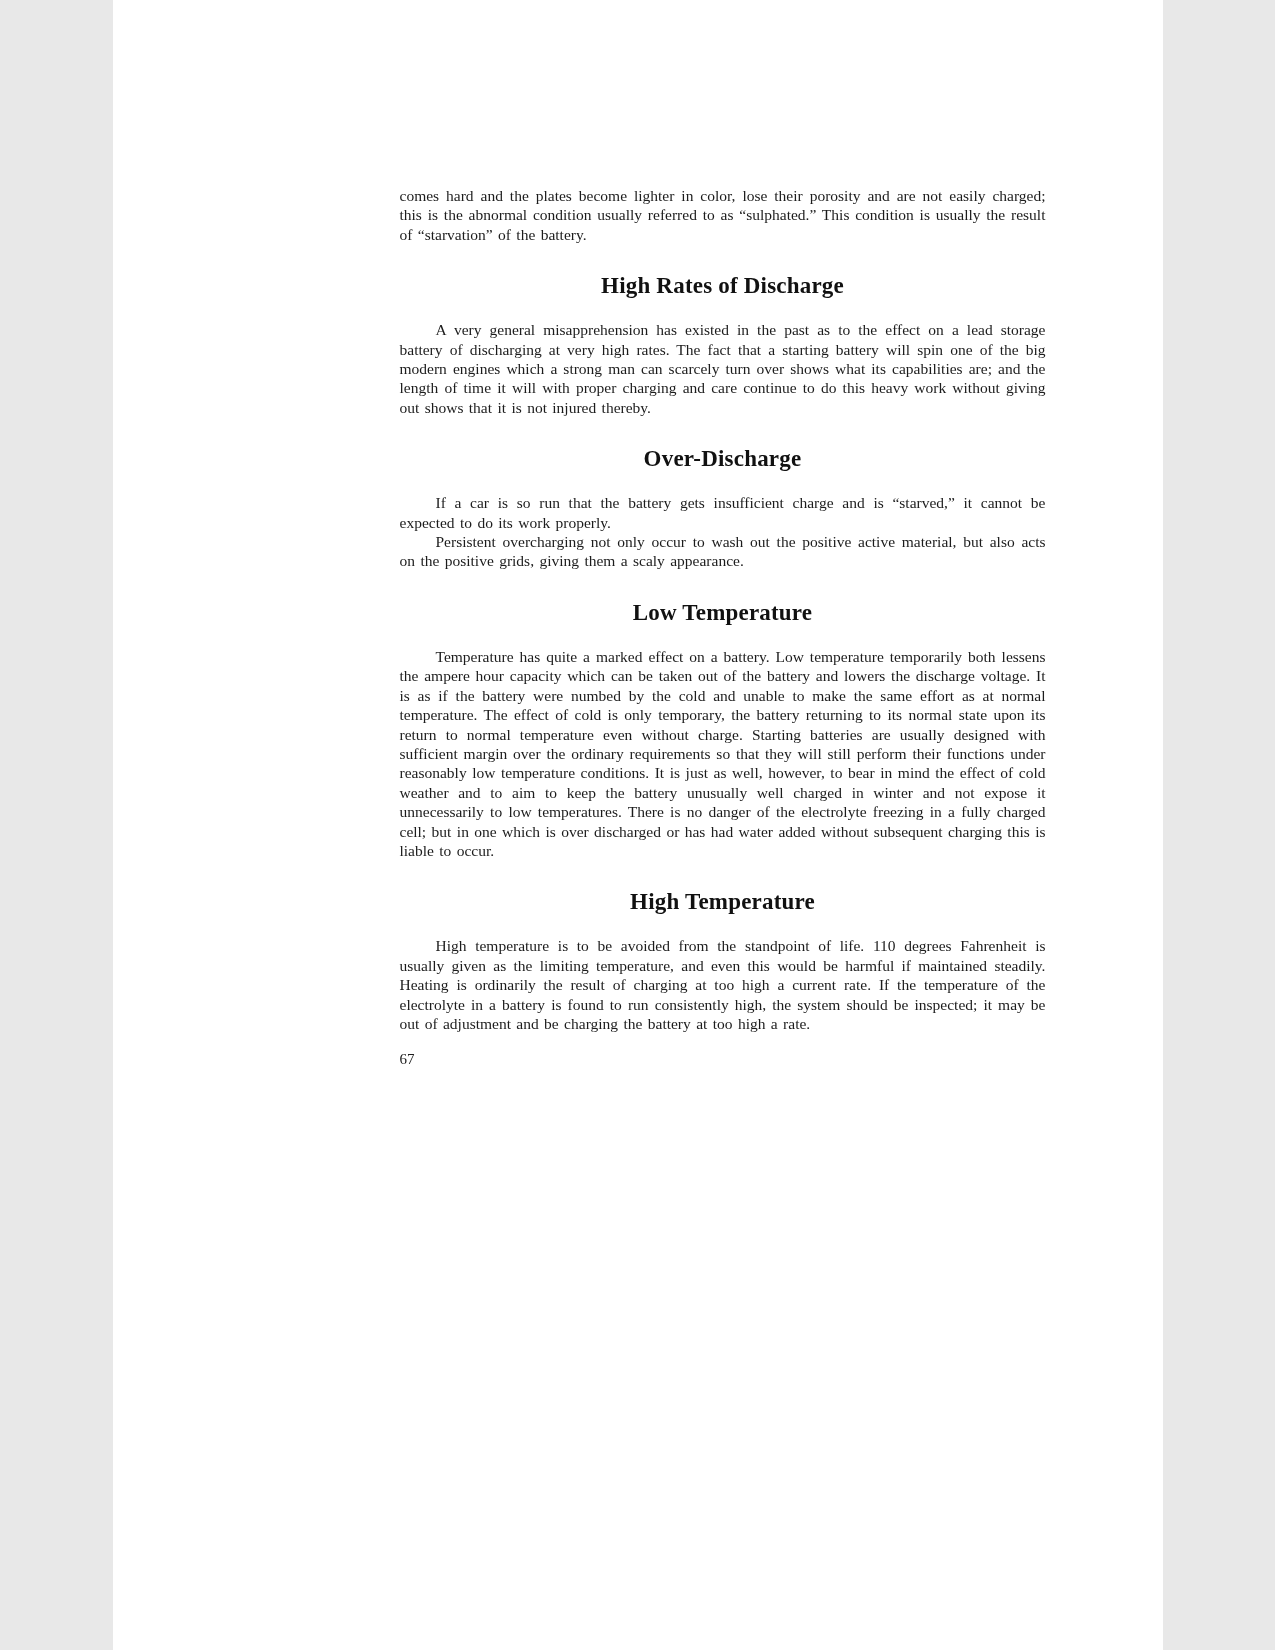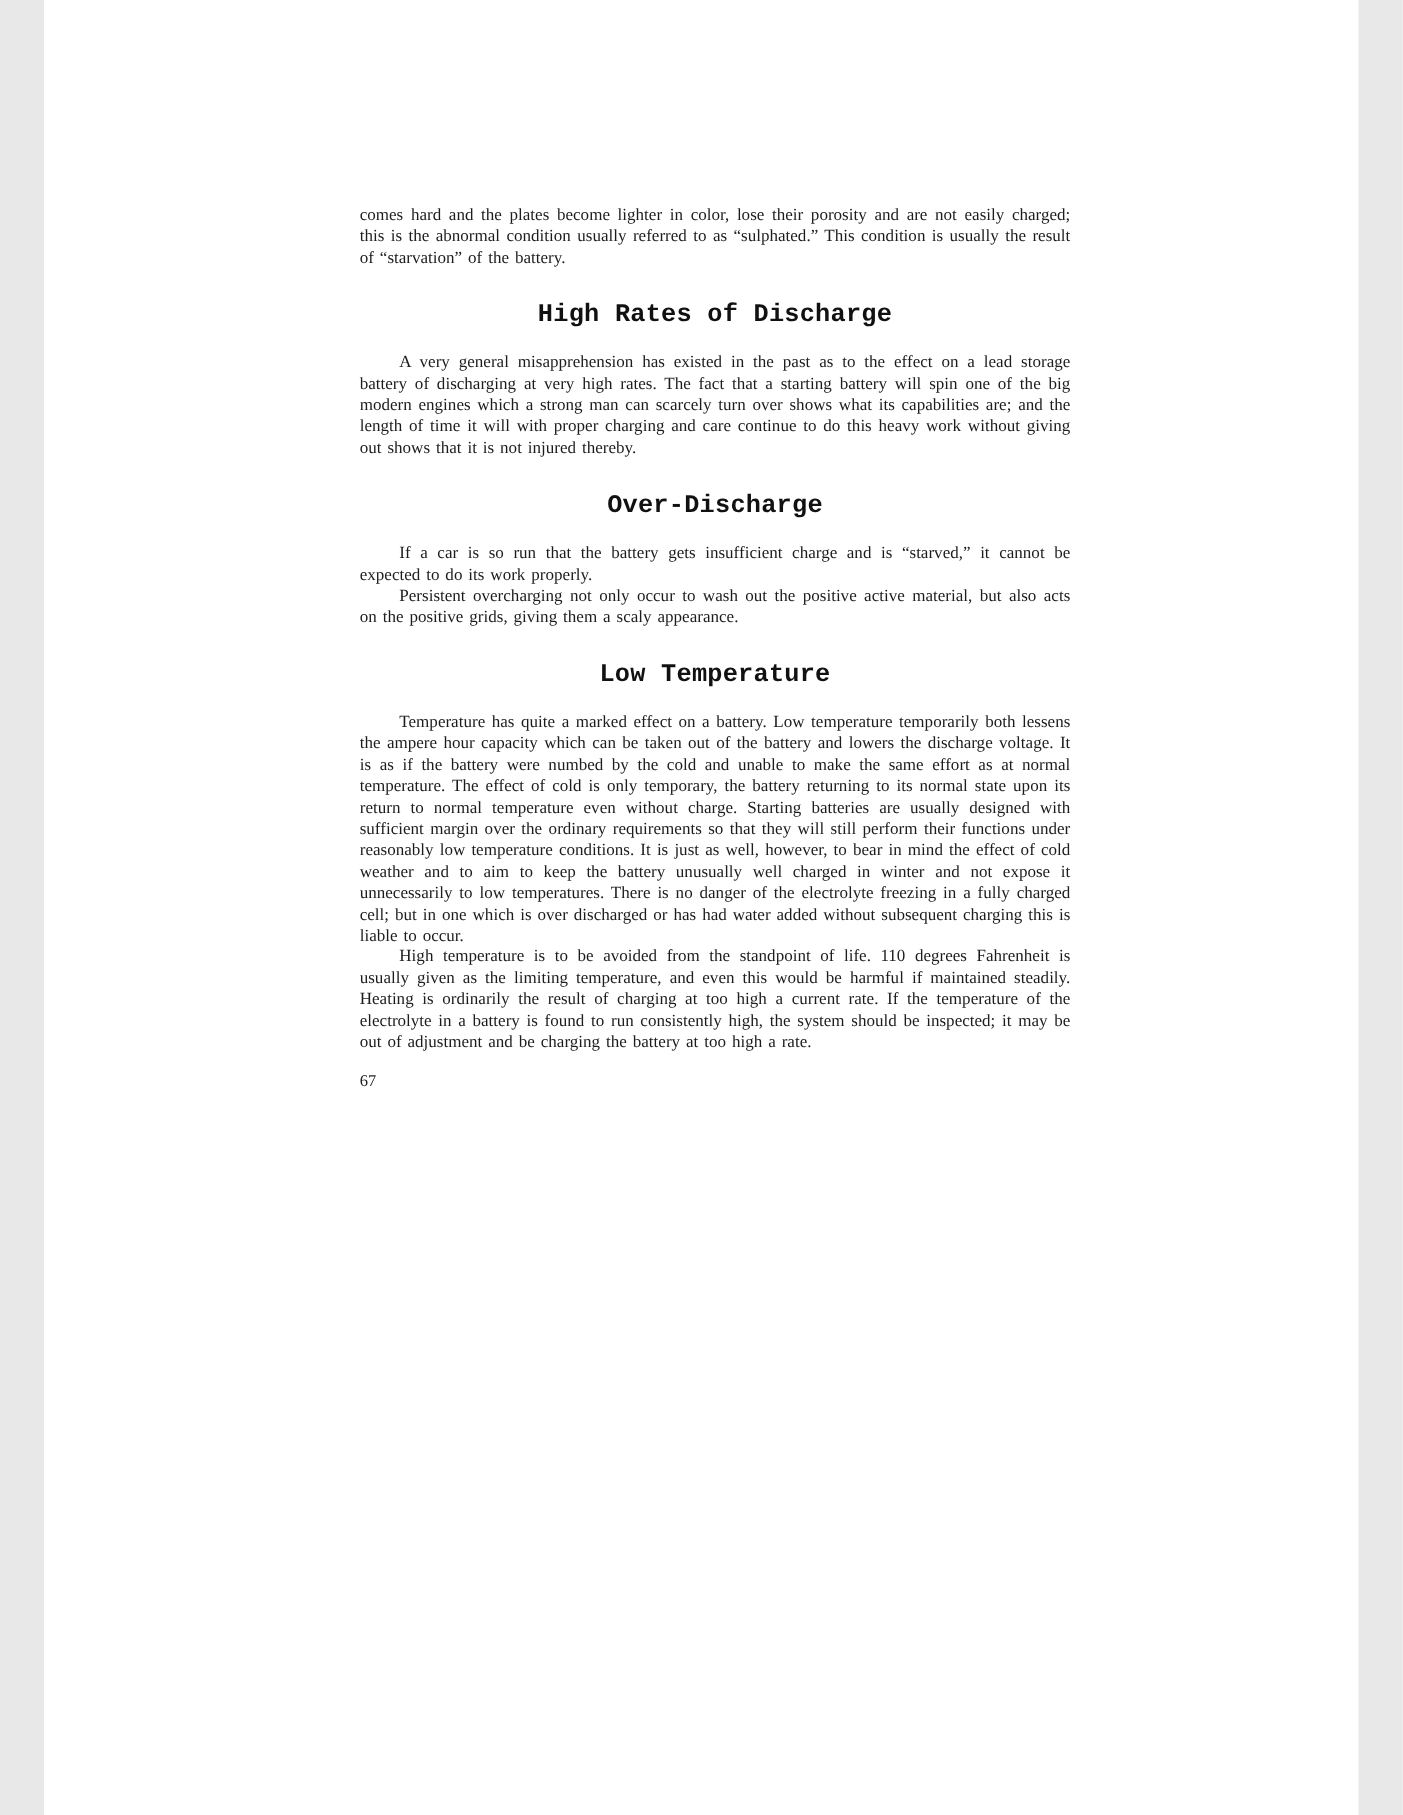--- a/index.html
+++ b/index.html
@@ -2,21 +2,21 @@
 <html><head>
 <meta charset="utf-8">
 <style>
   html, body {
     margin: 0;
     padding: 0;
     background: #e8e8e8;
   }
   .scan-page {
     position: relative;
-    width: 1195px;
+    width: 1050px;
     height: 1650px;
     background: #ffffff;
     margin: 0 auto;
     overflow: hidden;
     font-family: "Liberation Serif", serif;
     color: #1c1c1c;
   }
   .content {
     position: absolute;
     left: 287px;
@@ -27,21 +27,21 @@
     font-size: 15.5px;
     line-height: 19.4px;
     text-align: justify;
     margin: 0;
     word-spacing: 1.5px;
   }
   p.body.indent {
     text-indent: 36px;
   }
   h2.heading {
-    font-family: Liberation Mono, monospace;
+    font-family: Liberation Serif, serif;
     font-weight: bold;
     font-size: 23px;
     line-height: 26px;
     text-align: center;
     margin: 29px 0 21px 0;
     color: #111;
     letter-spacing: 0.2px;
   }
   .bold-run {
     font-weight: bold;
@@ -64,18 +64,19 @@
 
     <h2 class="heading">Over-Discharge</h2>
 
     <p class="body indent">If a car is so run that the battery gets insufficient charge and is “starved,” it cannot be expected to do its work properly.</p>
 
     <p class="body indent">Persistent overcharging not only occur to wash out the positive active material, but also acts on the positive grids, giving them a scaly appearance.</p>
 
     <h2 class="heading">Low Temperature</h2>
     <p class="body indent">Temperature has quite a marked effect on a battery. Low temperature temporarily both lessens the ampere hour capacity which can be taken out of the battery and lowers the discharge voltage. It is as if the battery were numbed by the cold and unable to make the same effort as at normal temperature. The effect of cold is only temporary, the battery returning to its normal state upon its return to normal temperature even without charge. Starting batteries are usually designed with sufficient margin over the ordinary requirements so that they will still perform their functions under reasonably low temperature conditions. It is just as well, however, to bear in mind the effect of cold weather and to aim to keep the battery unusually well charged in winter and not expose it unnecessarily to low temperatures. There is no danger of the electrolyte freezing in a fully charged cell; but in one which is over discharged or has had water added without subsequent charging this is liable to occur.</p>
 
+    <h2 class="heading">High Temperature</h2>
     <p class="body indent">High temperature is to be avoided from the standpoint of life. 110 degrees Fahrenheit is usually given as the limiting temperature, and even this would be harmful if maintained steadily. Heating is ordinarily the result of charging at too high a current rate. If the temperature of the electrolyte in a battery is found to run consistently high, the system should be inspected; it may be out of adjustment and be charging the battery at too high a rate.</p>
 
     <div class="page-number">67</div>
 
   </div>
 </div>
 
 </body></html>

